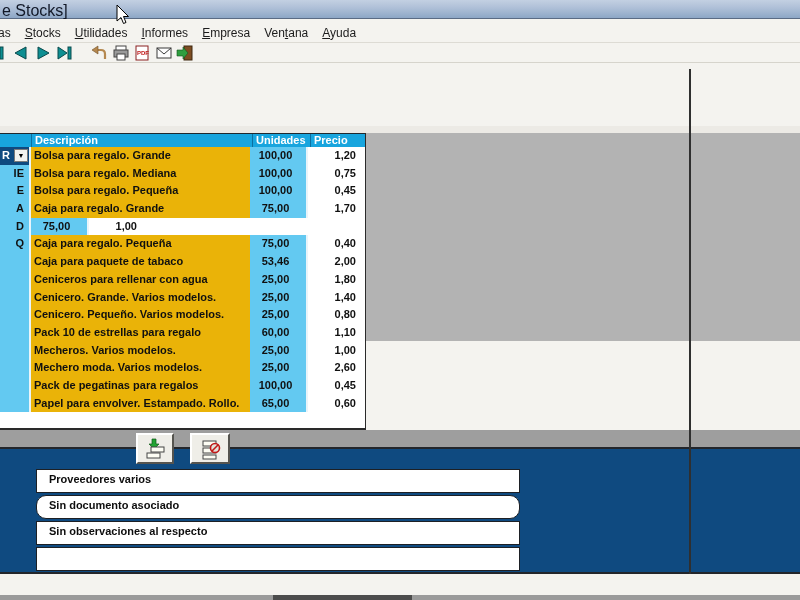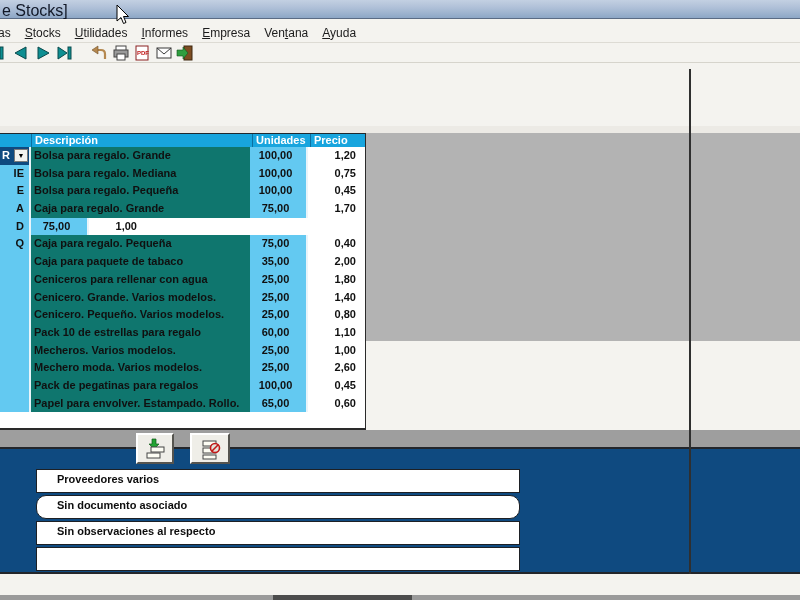--- a/index.html
+++ b/index.html
@@ -53,41 +53,41 @@
   .g-body { height:283px; overflow:hidden; }
   .trow { display:flex; height:17.69px; }
   .trow .tc { font-size:11px; font-weight:bold; color:#101010; line-height:17.6px;
     overflow:hidden; white-space:nowrap; }
   .c-code  { width:31px; background:#63c9f1; color:#15294d; text-align:right;
     padding-right:5px; border-right:2px solid #e9f4fa; position:relative; }
   .c-code.sel { background:#0f4a80; color:#ffffff; text-align:left; padding-left:2px; }
   .combo { display:none; position:absolute; right:1px; top:2px; width:14px; height:13px;
     background:#f4f3ef; border:1px solid #7a7a7a; font-size:7px; line-height:11px;
     text-align:center; color:#000; cursor:pointer; }
-  .c-desc  { width:219px; background:#0f766e; padding-left:3px; }
+  .c-desc  { width:219px; background:#eab308; padding-left:3px; }
   .c-units { width:58px; background:#63c9f1; text-align:center; padding-right:5px;
     border-right:2px solid #e9f4fa; }
   .c-price { width:53px; background:#fff; text-align:right; padding-right:5px; }
 
   
   .btn-strip { position:absolute; left:0; top:430px; width:800px; height:17px; background:#9e9e9e; }
   .row-btn { position:absolute; width:38px; height:31px; background:#efeee8;
     border-top:2px solid #ffffff; border-left:2px solid #ffffff;
     border-right:2px solid #55544f; border-bottom:2px solid #55544f;
     cursor:pointer; z-index:6; }
   .row-btn svg { display:block; margin:3px auto 0 auto; }
   #btn-add { left:136px; top:433px; }
   #btn-del { left:190px; top:433px; width:40px; }
 
   
   .bottom-panel { position:absolute; left:0; top:447px; width:800px; height:127px;
     background:#0f4a80; border-top:2px solid #23262b; border-bottom:2px solid #23262b; }
   .bp-field { position:absolute; left:36px; width:484px; height:24px; background:#fff;
     border:1px solid #1d2025; font-size:11px; font-weight:bold; color:#0d0d0d;
-    padding:3px 4px 0 20px; overflow:hidden; white-space:nowrap; }
+    padding:3px 4px 0 12px; overflow:hidden; white-space:nowrap; }
 
   
   .strip-b { position:absolute; left:0; top:574px; width:800px; height:21px; background:#f4f3ef; }
   .taskbar-edge { position:absolute; left:0; top:595px; width:800px; height:5px; background:#9a9a9a; }
   .taskbar-seg { position:absolute; left:273px; top:0; width:139px; height:5px; background:#4c4c4c; }
 
   
   .vline { position:absolute; left:689px; top:69px; width:2px; height:505px;
     background:#2f2f2f; z-index:5; }
 
@@ -223,21 +223,21 @@
     <div class="tc c-desc">Caja para regalo. Pequeña</div>
     <div class="tc c-units">75,00</div>
     <div class="tc c-price">0,40</div>
   </div>
 
   <div class="trow">
     <div class="tc c-code"><span class="code-txt"></span>
       
     </div>
     <div class="tc c-desc">Caja para paquete de tabaco</div>
-    <div class="tc c-units">35,00</div>
+    <div class="tc c-units">53,46</div>
     <div class="tc c-price">2,00</div>
   </div>
 
   <div class="trow">
     <div class="tc c-code"><span class="code-txt"></span>
       
     </div>
     <div class="tc c-desc">Ceniceros para rellenar con agua</div>
     <div class="tc c-units">25,00</div>
     <div class="tc c-price">1,80</div>

